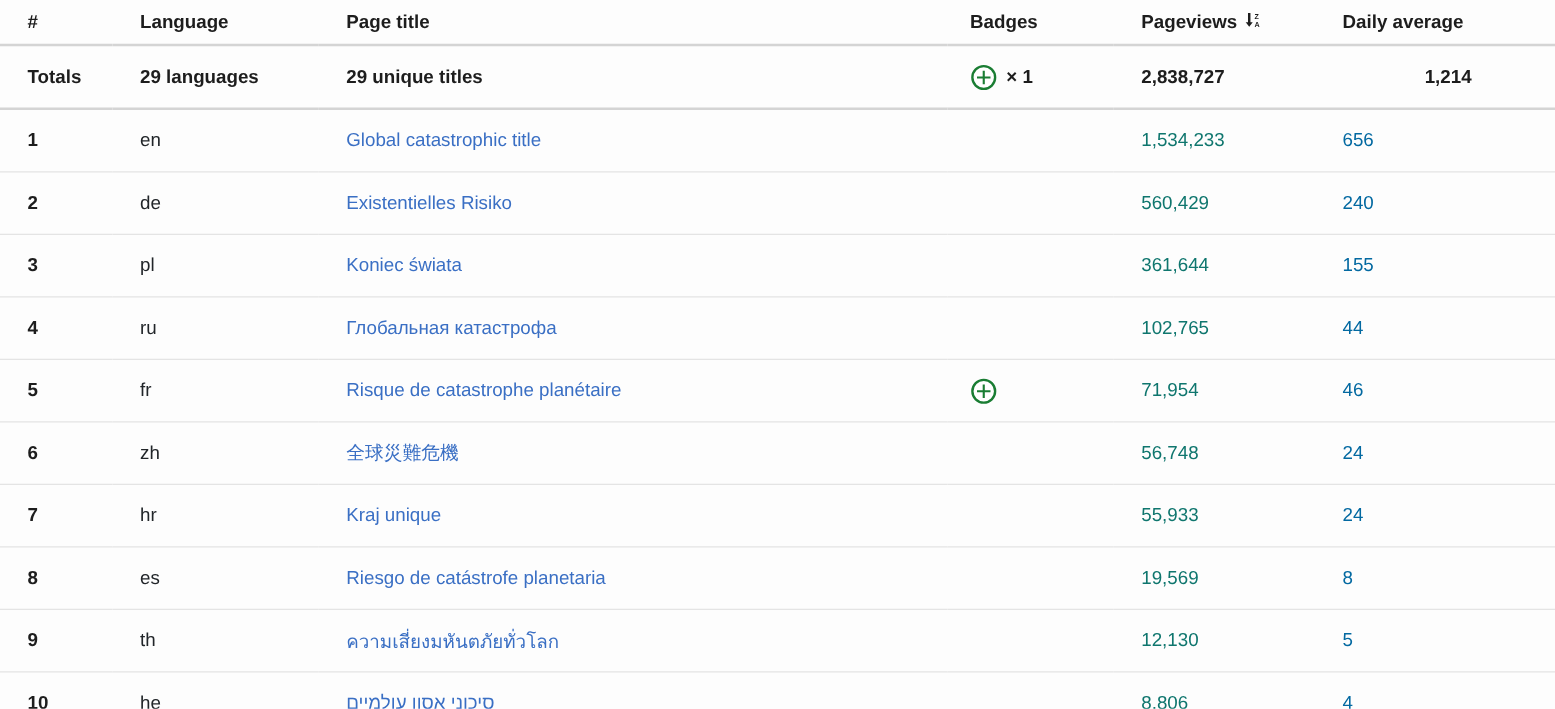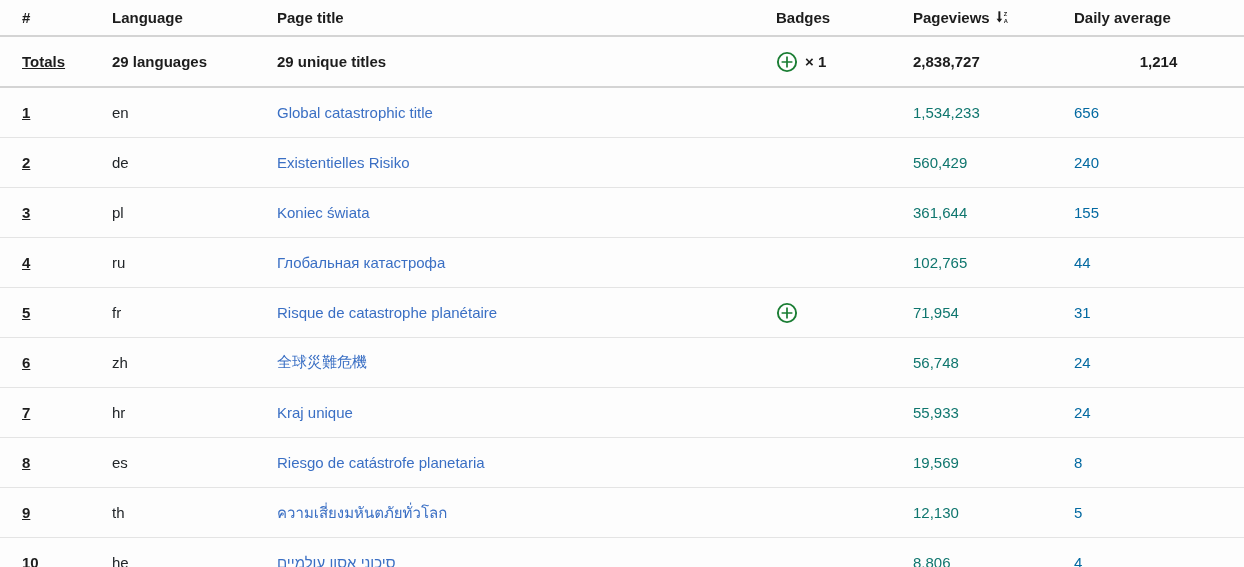--- a/index.html
+++ b/index.html
@@ -89,21 +89,20 @@
     overflow: hidden;
     text-overflow: ellipsis;
   }
   tbody.lv-body tr:first-child td { border-top: none; }
   tbody.lv-body tr:last-child td { border-bottom: 1px solid #e4e4e4; }
 
   td.cell-rank {
     padding-left: 22px;
     font-weight: bold;
     color: #1d1d1d;
-    text-decoration: underline;
   }
   td.cell-lang {
     padding-left: 22px;
     color: #212529;
   }
   td.cell-title {
     padding-left: 22px;
   }
   td.cell-badge {
     padding-left: 18px;
@@ -251,21 +250,21 @@
           <td class="cell-title"><a class="lv-link" href="#">Risque de catastrophe planétaire</a></td>
           <td class="cell-badge">
             <span class="badge-cell-inner">
               <span class="badge-icon"><svg width="22" height="22" viewBox="0 0 22 22" aria-hidden="true">
                   <circle cx="11" cy="11" r="9.1" fill="#ffffff" stroke="#1a7d33" stroke-width="1.9"></circle>
                   <path d="M11 5.6 v10.8 M5.6 11 h10.8" stroke="#1a7d33" stroke-width="1.7"></path>
                 </svg></span>
             </span>
           </td>
           <td class="cell-views"><span class="views-link">71,954</span></td>
-          <td class="cell-avg">31</td>
+          <td class="cell-avg">46</td>
         </tr>
         <tr>
           <td class="cell-rank">6</td>
           <td class="cell-lang">zh</td>
           <td class="cell-title"><a class="lv-link" href="#">全球災難危機</a></td>
           <td class="cell-badge"></td>
           <td class="cell-views"><span class="views-link">56,748</span></td>
           <td class="cell-avg">24</td>
         </tr>
         <tr>

